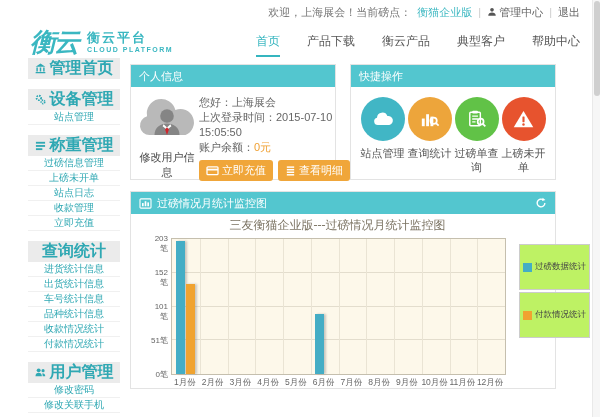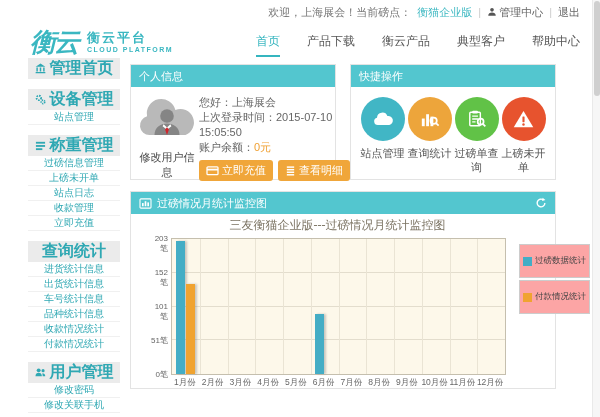--- a/index.html
+++ b/index.html
@@ -56,22 +56,22 @@
   .c-body{position:relative;height:176px;margin-left:16px;}
   #chart-title{position:absolute;left:24px;top:3px;width:333px;text-align:center;font-size:12px;color:#7b7362;
                font-family:"Liberation Serif","DejaVu Serif",serif;}
   #plot{position:absolute;left:24px;top:24px;width:333px;height:135px;background:#fdf8ea;border:1px solid #c5bfae;}
   .grid-h{position:absolute;left:0;right:0;height:1px;background:#e3ddcd;}
   .grid-v{position:absolute;top:0;bottom:0;width:1px;background:#eae4d4;}
   .bar{position:absolute;bottom:0;width:9px;box-shadow:2px 0 2px rgba(110,110,110,.35);}
   .ylab{position:absolute;left:0;width:21px;text-align:right;font-size:8px;color:#666;}
   .xlab{position:absolute;top:163px;font-size:8.5px;color:#666;text-align:center;}
   .legend{position:absolute;left:372px;top:30px;display:flex;flex-direction:column;gap:2px;align-items:flex-start;}
-  .legend-chip{display:inline-flex;align-items:center;gap:3px;background:#fca5a5;border:1px solid #ccc;
-               padding:10px 3px;font-size:8.5px;color:#444;cursor:pointer;white-space:nowrap;}
+  .legend-chip{display:inline-flex;align-items:center;gap:3px;background:#bef264;border:1px solid #ccc;
+               padding:16px 3px;font-size:8.5px;color:#444;cursor:pointer;white-space:nowrap;}
   .legend-swatch{width:9px;height:9px;display:inline-block;}
   
   .scrollbar{position:absolute;right:0;top:0;width:8px;height:417px;background:#f6f6f6;border-left:1px solid #e9e9e9;box-sizing:border-box;}
   .scroll-thumb{position:absolute;top:1px;left:1px;width:6px;height:95px;background:#cfcfcf;border-radius:3px;cursor:pointer;}
 </style>
 </head>
 <body>
 
 <div class="page">
 

